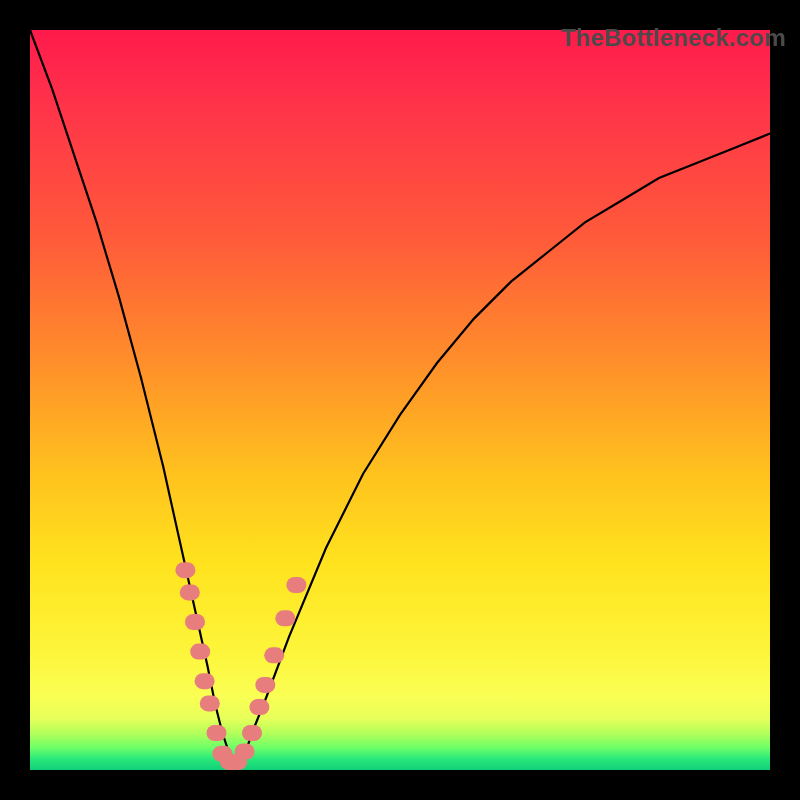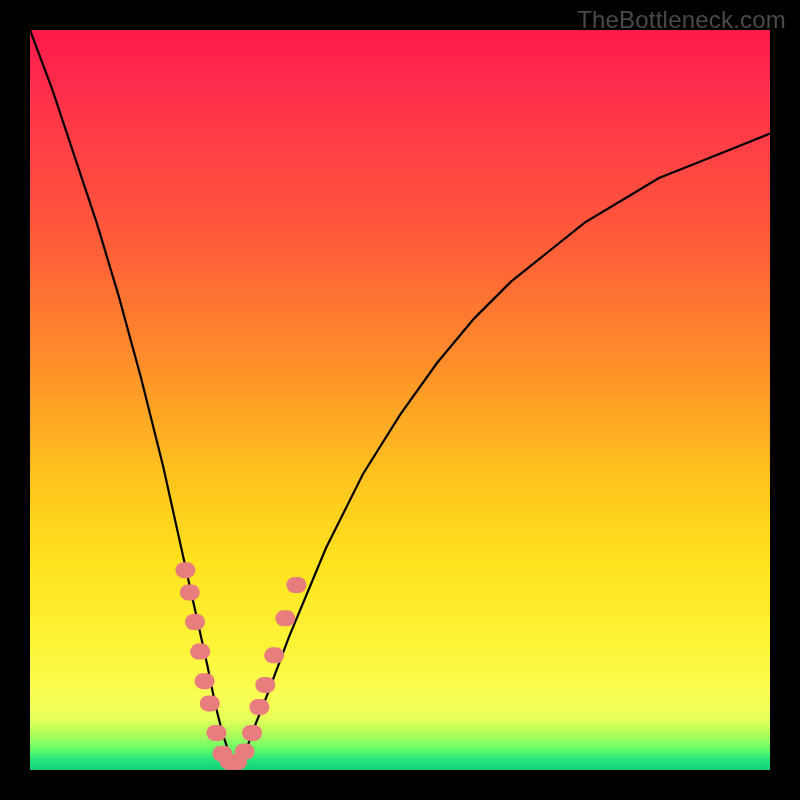--- a/index.html
+++ b/index.html
@@ -36,25 +36,25 @@
       #faff54 90%,
       #e8ff5a 93%,
       #b4ff5a 95%,
       #6dff68 97%,
       #29e87a 98.5%,
       #10d07a 100%
     );
   }
   .watermark {
     position: absolute;
-    top: 6px;
+    top: 24px;
     right: 14px;
     color: #4a4a4a;
     font-size: 24px;
-    font-weight: 400;
+    font-weight: 700;
     letter-spacing: 0.2px;
     user-select: none;
   }
   svg.curve {
     position: absolute;
     left: 0;
     top: 0;
     width: 740px;
     height: 740px;
     overflow: visible;

